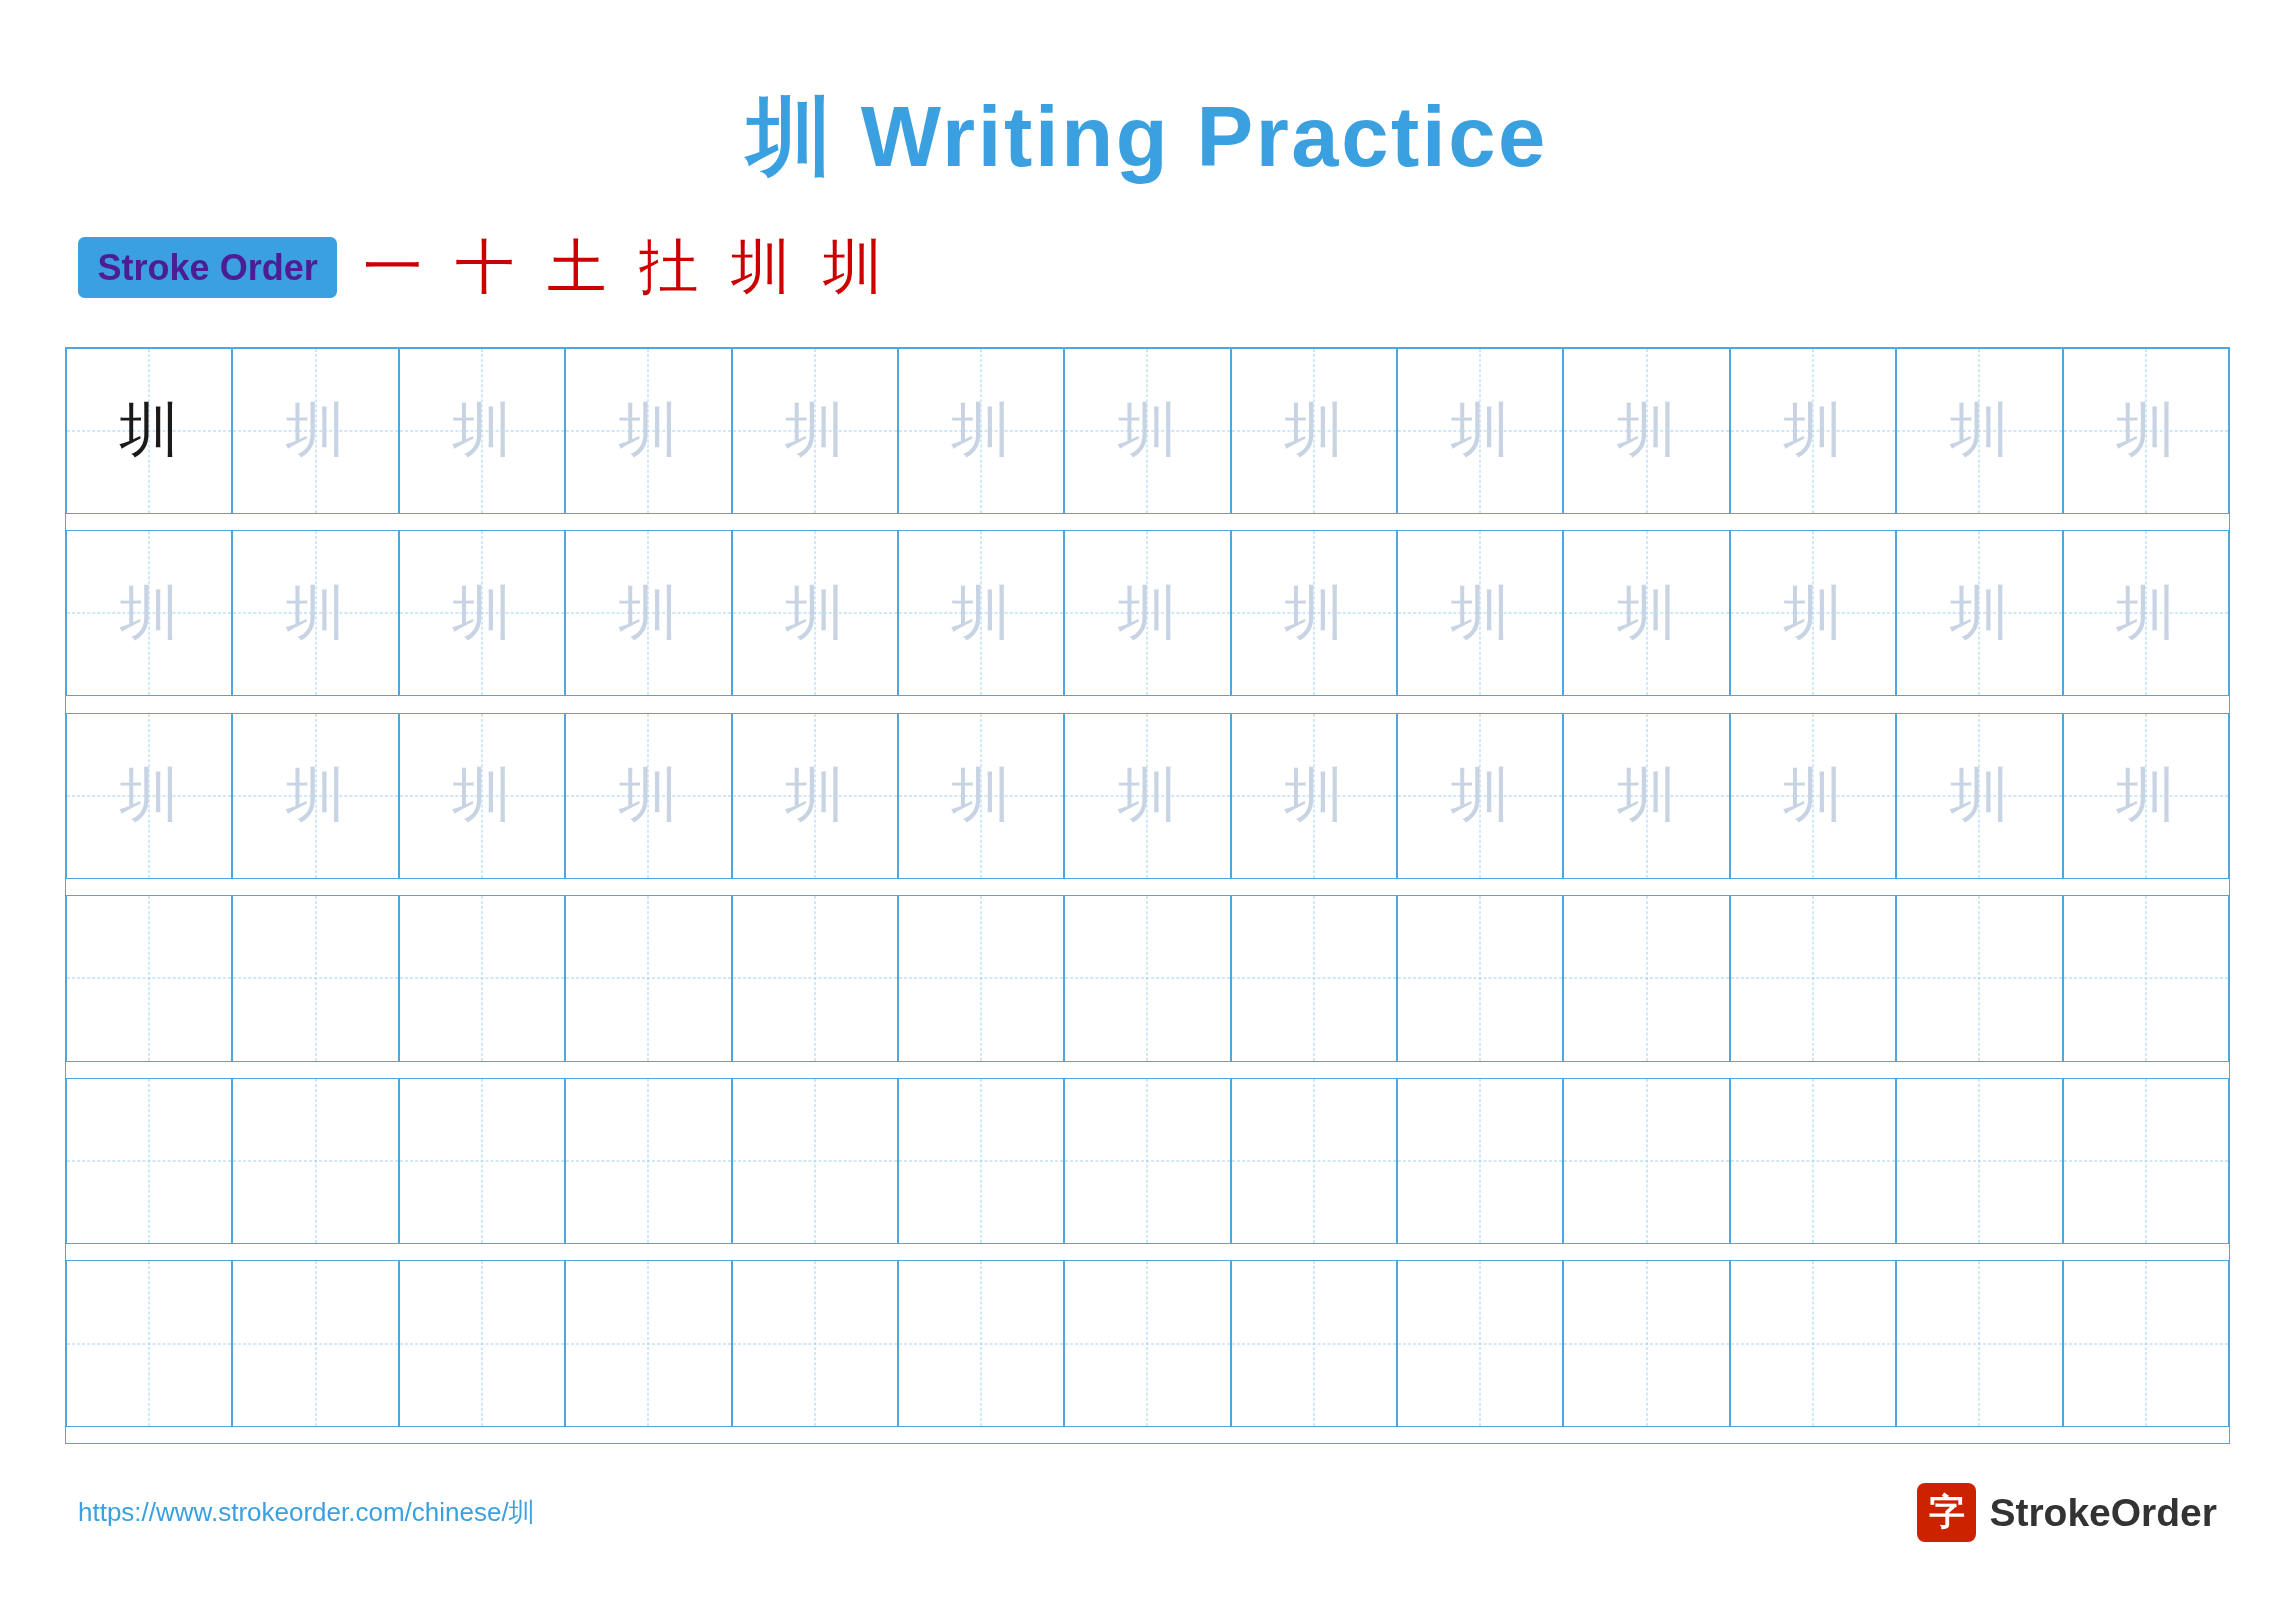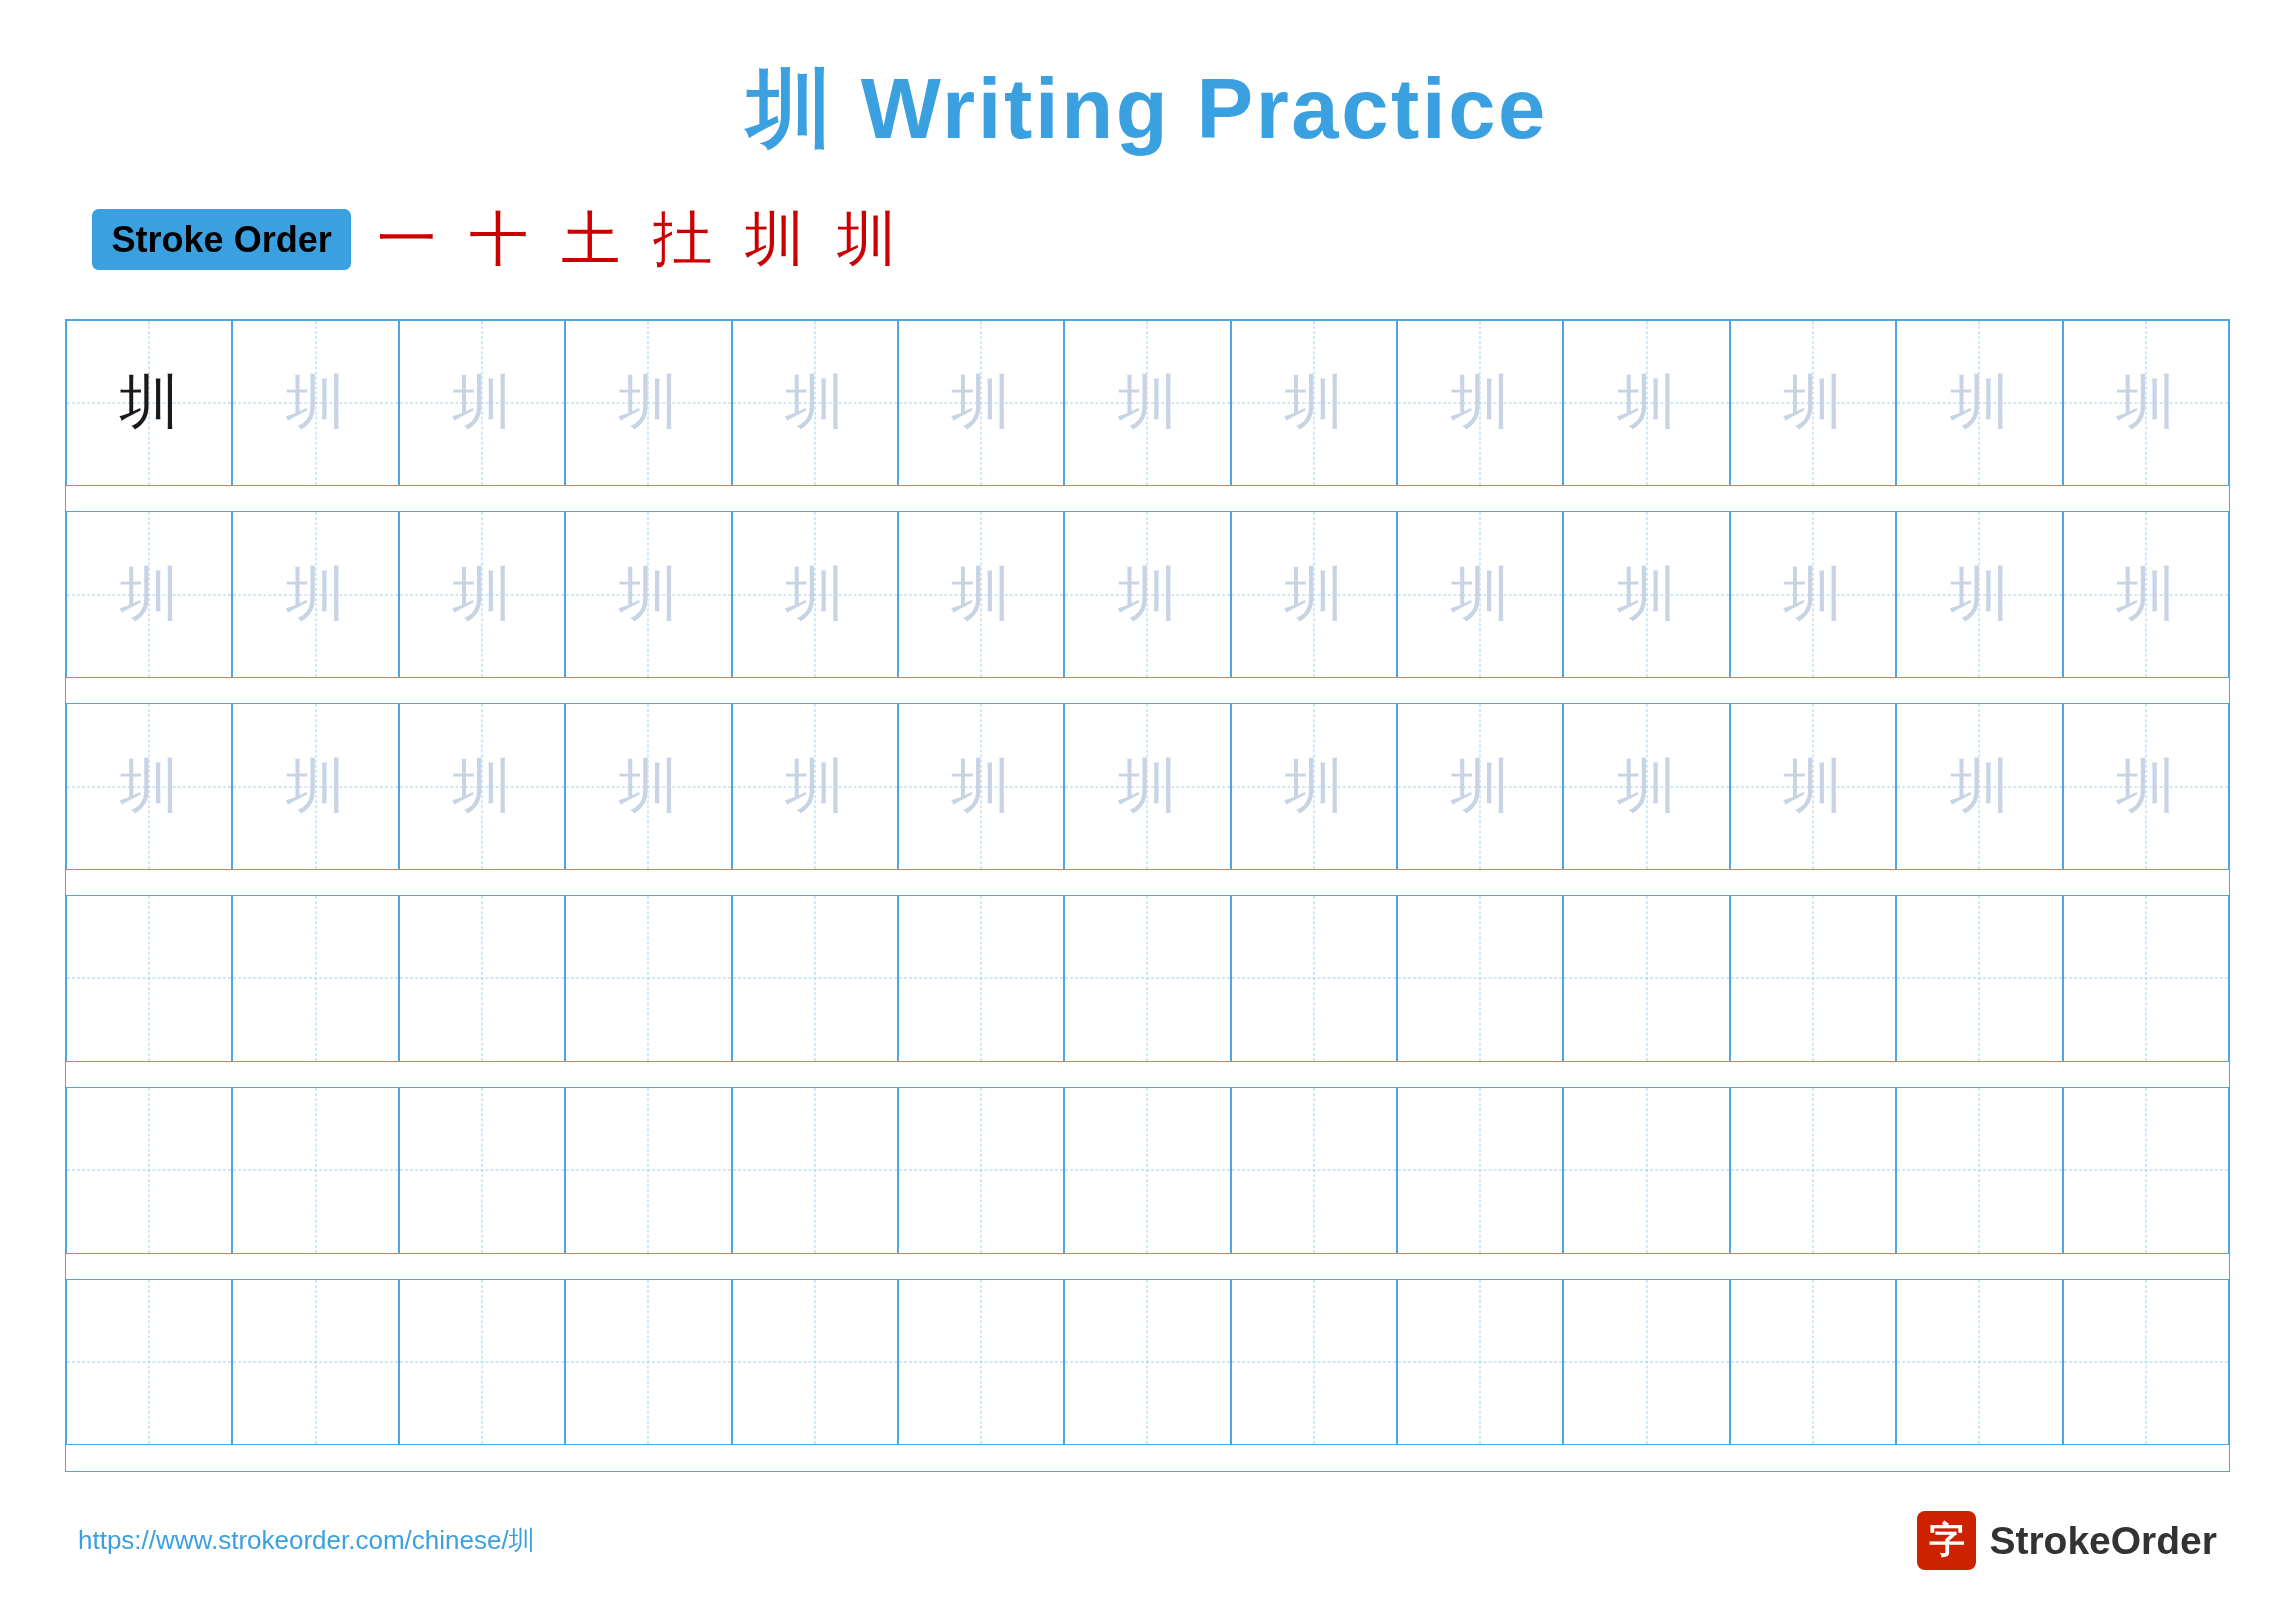--- a/index.html
+++ b/index.html
@@ -9,21 +9,21 @@
       width: 2295px;
       height: 1622px;
       position: relative;
       overflow: hidden;
     }
 
     .page {
       width: 2295px;
       height: 1622px;
       background: #fff;
-      padding: 52px 65px;
+      padding: 80px 65px;
       display: flex;
       flex-direction: column;
       gap: 26px;
     }
 
     .title-area {
       text-align: center;
       margin-bottom: 6.5px;
     }
 
@@ -41,27 +41,26 @@
     .stroke-order-area {
       display: flex;
       align-items: center;
       gap: 26px;
       margin-bottom: 13px;
       padding-left: 13px;
     }
 
     .stroke-order-badge {
       background: #3aa0e0;
-      color: #000000;
+      color: #4c1d95;
       font-size: 36px;
       font-weight: bold;
       padding: 9.2px 19.6px;
       border-radius: 6.5px;
       white-space: nowrap;
-      margin-left: 14px;
     }
 
     .stroke-steps {
       display: flex;
       align-items: center;
       gap: 33px;
       font-size: 59px;
       color: #cc0000;
     }
 

